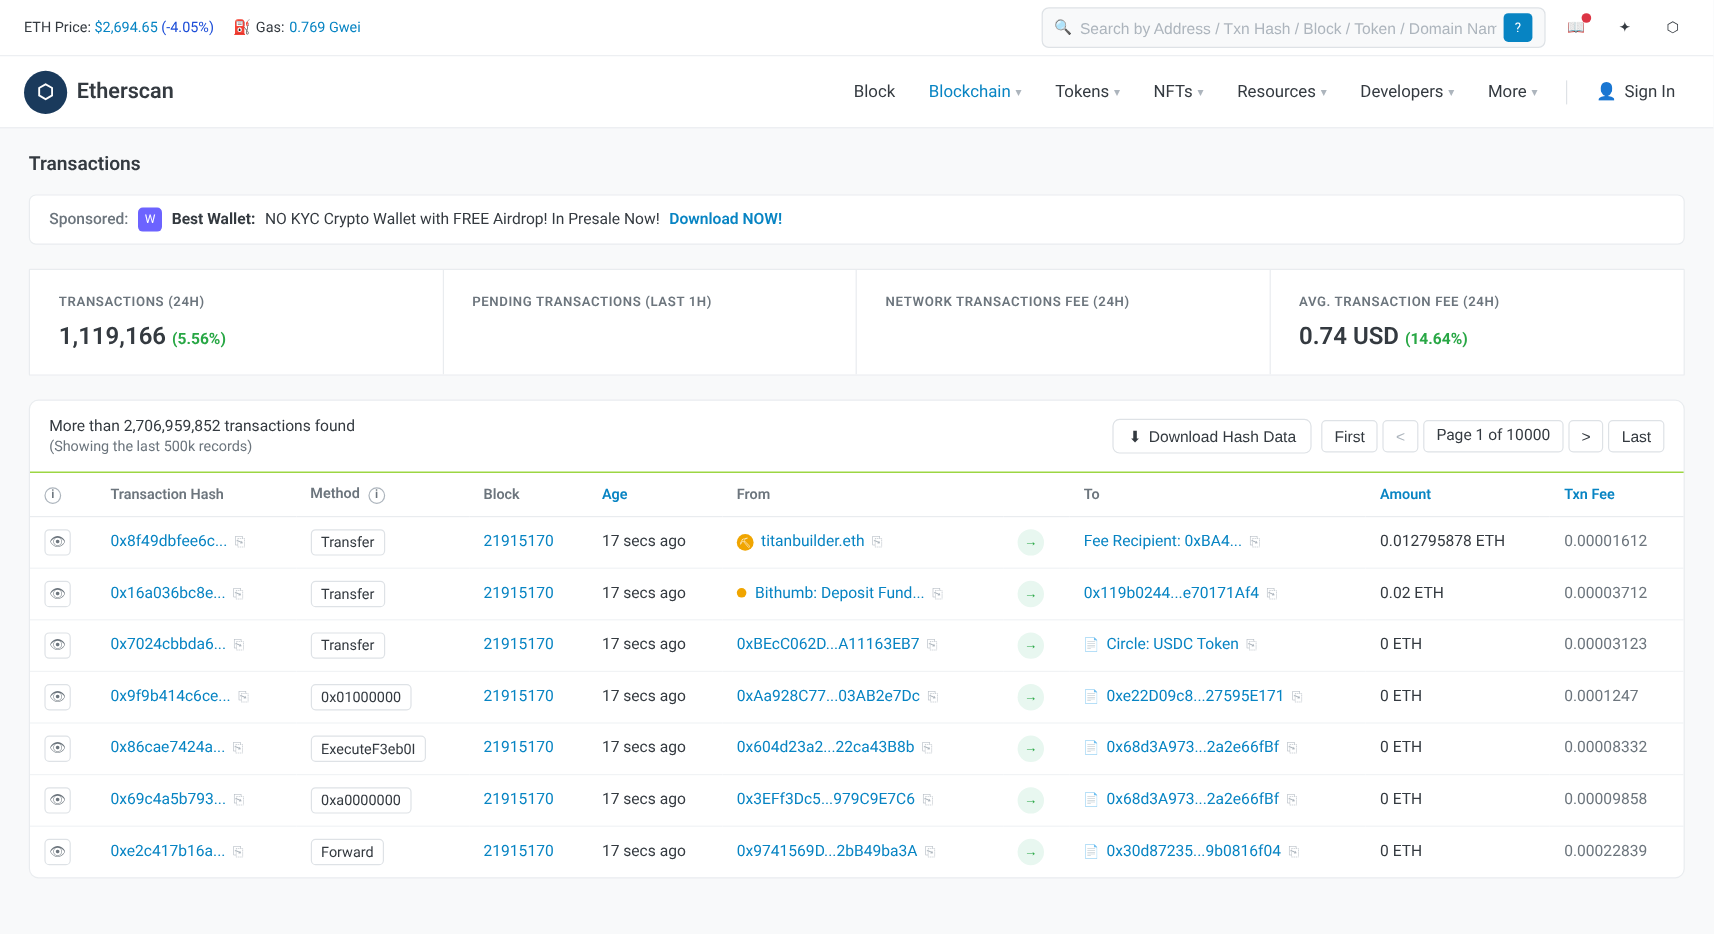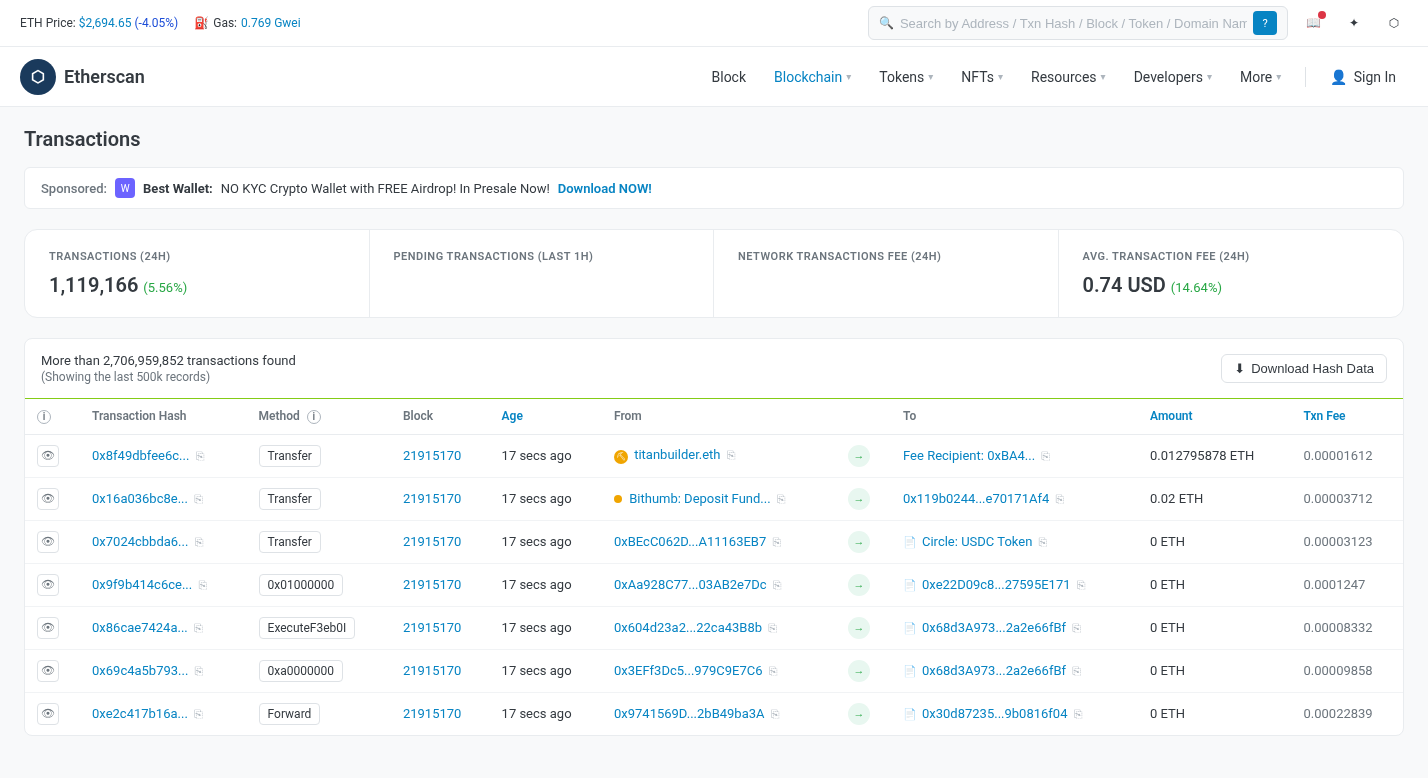--- a/index.html
+++ b/index.html
@@ -28,35 +28,35 @@
     .logo-text { font-size: 18px; font-weight: 600; color: #343a40; }
     .nav-items { display: flex; align-items: center; gap: 4px; }
     .nav-item { padding: 6px 12px; border-radius: 4px; cursor: pointer; display: flex; align-items: center; gap: 4px; font-size: 14px; color: #343a40; text-decoration: none; }
     .nav-item.active { color: #0784c3; }
     .nav-item .chevron { font-size: 10px; color: #adb5bd; }
     .nav-divider { width: 1px; height: 20px; background: #dee2e6; margin: 0 8px; }
     .sign-in-btn { display: flex; align-items: center; gap: 6px; padding: 6px 12px; font-size: 14px; color: #343a40; cursor: pointer; }
     
     
     .main { padding: 20px 24px; }
-    .page-title { font-size: 20px; font-weight: 600; color: #343a40; margin-bottom: 16px; }
+    .page-title { font-size: 16px; font-weight: 600; color: #343a40; margin-bottom: 16px; }
     
     
     .sponsored { background: #fff; border: 1px solid #e9ecef; border-radius: 6px; padding: 10px 16px; display: flex; align-items: center; gap: 8px; margin-bottom: 20px; font-size: 13px; }
     .sponsored-label { color: #6c757d; font-weight: 500; }
     .sponsored-icon { width: 20px; height: 20px; background: #6c63ff; border-radius: 4px; display: flex; align-items: center; justify-content: center; color: #fff; font-size: 10px; }
     .sponsored-link { color: #0784c3; font-weight: 600; text-decoration: none; }
     
     
-    .stats-row { display: grid; grid-template-columns: 1fr 1fr 1fr 1fr; gap: 0; margin-bottom: 20px; background: #fff; border: 1px solid #e9ecef; border-radius: 13px; overflow: hidden; }
+    .stats-row { display: grid; grid-template-columns: 1fr 1fr 1fr 1fr; gap: 0; margin-bottom: 20px; background: #fff; border: 1px solid #e9ecef; border-radius: 1px; overflow: hidden; }
     .stat-card { padding: 20px 24px; border-right: 1px solid #e9ecef; }
     .stat-card:last-child { border-right: none; }
     .stat-label { font-size: 11px; font-weight: 600; color: #6c757d; text-transform: uppercase; letter-spacing: 0.5px; margin-bottom: 10px; }
     .stat-value { font-size: 20px; font-weight: 600; color: #343a40; }
-    .stat-value .change { font-size: 13px; font-weight: 400; }
+    .stat-value .change { font-size: 13px; font-weight: 700; }
     .stat-value .pos { color: #28a745; }
     .stat-sub { font-size: 13px; color: #6c757d; margin-left: 6px; }
     
     
     .table-section { background: #fff; border: 1px solid #e9ecef; border-radius: 8px; }
     .table-header { padding: 14px 16px; display: flex; align-items: center; justify-content: space-between; border-bottom: 1px solid #84cc16; }
     .table-header-left { font-size: 13px; color: #343a40; }
     .table-header-left .sub { font-size: 12px; color: #6c757d; margin-top: 2px; }
     .table-header-right { display: flex; align-items: center; gap: 8px; }
     .download-btn { display: flex; align-items: center; gap: 6px; padding: 6px 12px; border: 1px solid #dee2e6; border-radius: 6px; font-size: 13px; color: #343a40; cursor: pointer; background: #fff; }
@@ -195,20 +195,27 @@
     <div class="table-header">
       <div class="table-header-left">
         <div>More than 2,706,959,852 transactions found</div>
         <div class="sub">(Showing the last 500k records)</div>
       </div>
       <div class="table-header-right">
         <button class="download-btn">
           <span>⬇</span>
           <span>Download Hash Data</span>
         </button>
+        <div class="page-nav">
+          <button class="page-nav-btn">First</button>
+          <button class="page-nav-btn disabled">&lt;</button>
+          <div class="page-info">Page 1 of 10000</div>
+          <button class="page-nav-btn">&gt;</button>
+          <button class="page-nav-btn">Last</button>
+        </div>
       </div>
     </div>
 
     <table>
       <thead>
         <tr>
           <th><span class="info-icon">i</span></th>
           <th>Transaction Hash</th>
           <th>
             <span>Method</span>

